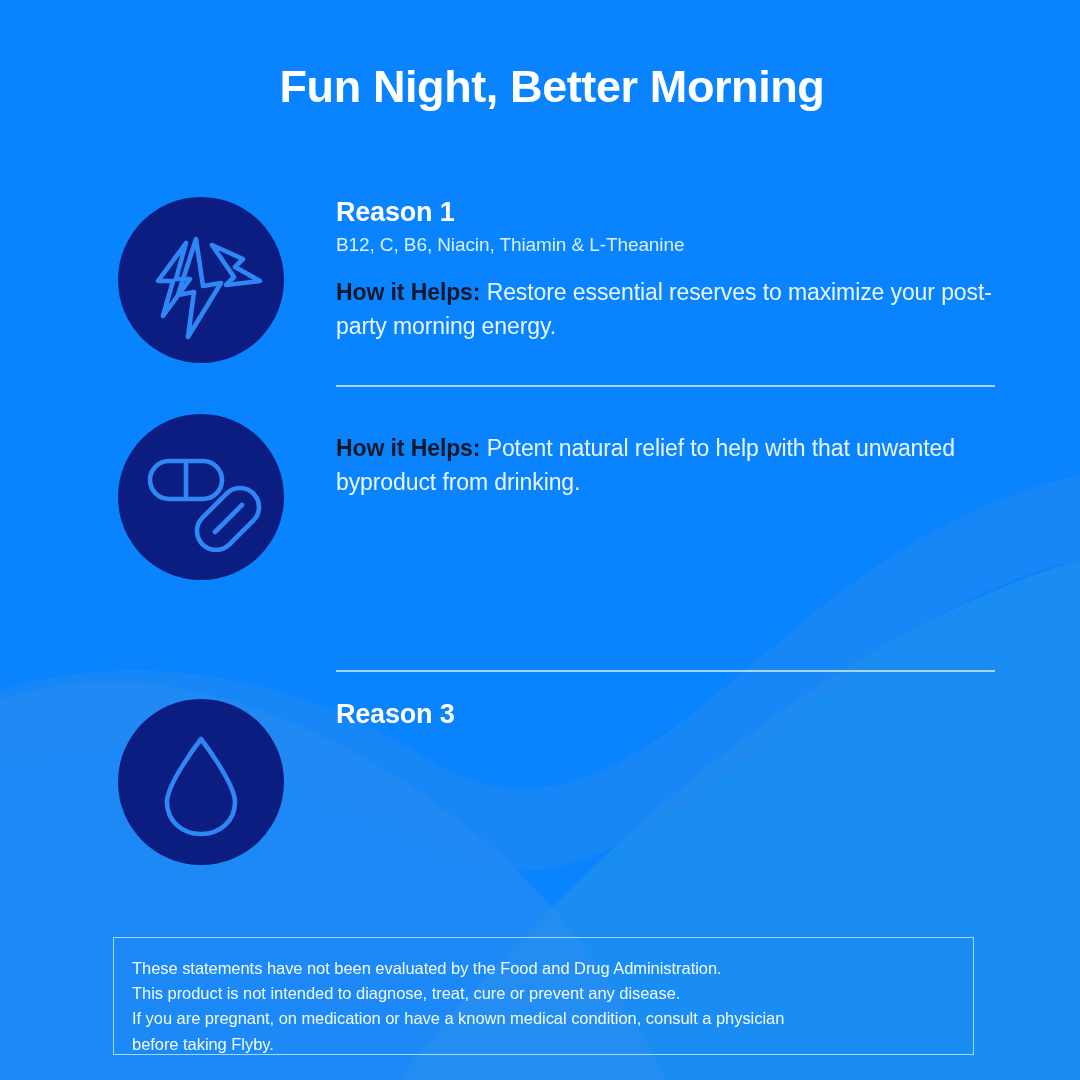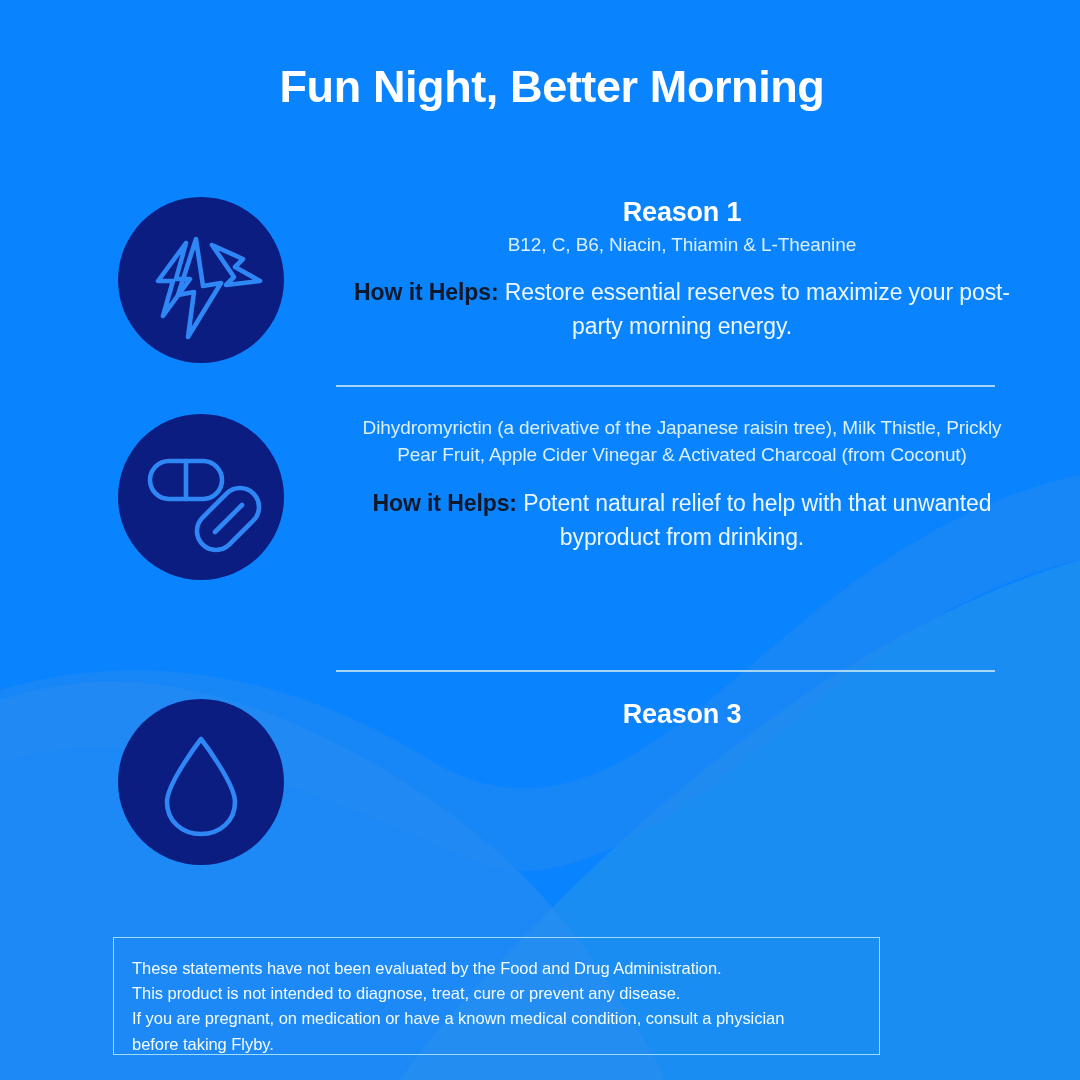--- a/index.html
+++ b/index.html
@@ -68,24 +68,23 @@
   }
   .icon-badge svg {
     position: absolute;
     left: 0; top: 0;
     width: 166px;
     height: 166px;
   }
 
   .reason-body {
     position: absolute;
-    left: 352px;
+    left: 336px;
     top: 0;
     width: 660px;
-    text-align: center;
   }
 
   .reason-title {
     color: #ffffff;
     font-size: 27px;
     font-weight: bold;
     letter-spacing: -0.2px;
     line-height: 1.18;
     margin: 0 0 2px 0;
   }
@@ -122,21 +121,21 @@
     opacity: 0.85;
   }
   .divider-1 { top: 385px; }
   .divider-2 { top: 670px; }
 
   
   .disclaimer {
     position: absolute;
     left: 113px;
     top: 937px;
-    width: 767px;
+    width: 861px;
     height: 118px;
     box-sizing: border-box;
     border: 1.5px solid #9fdcf3;
     padding: 18px 20px 0 18px;
   }
   .disclaimer p {
     margin: 0;
     color: #f2fbff;
     font-size: 16.5px;
     line-height: 1.53;
@@ -185,21 +184,20 @@
 
           <rect x="32" y="47" width="72" height="38" rx="19" ry="19"></rect>
           <line x1="68" y1="47" x2="68" y2="85"></line>
 
           <rect x="74" y="86" width="72" height="38" rx="19" ry="19" transform="rotate(-45 110 105)"></rect>
           <line x1="97" y1="118" x2="124" y2="91" transform="rotate(0 110 105)"></line>
         </g>
       </svg>
     </div>
     <div class="reason-body">
-      <p class="reason-ingredients">Dihydromyrictin (a derivative of the Japanese raisin tree), Milk Thistle, Prickly Pear Fruit, Apple Cider Vinegar &amp; Activated Charcoal (from Coconut)</p>
       <p class="reason-helps"><b>How it Helps:</b> <span>Potent natural relief to help with that unwanted byproduct from drinking.</span></p>
     </div>
   </div>
 
   <div class="divider divider-2"></div>
 
   <div class="reason reason-3">
     <div class="icon-badge">
       <svg viewBox="0 0 166 166">
         <path fill="none" stroke="#2f86f5" stroke-width="4.6" stroke-linejoin="round" stroke-linecap="round" d="M83,40 C83,40 49,84 49,103 C49,122 64,135 83,135 C102,135 117,122 117,103 C117,84 83,40 83,40 Z"></path>

